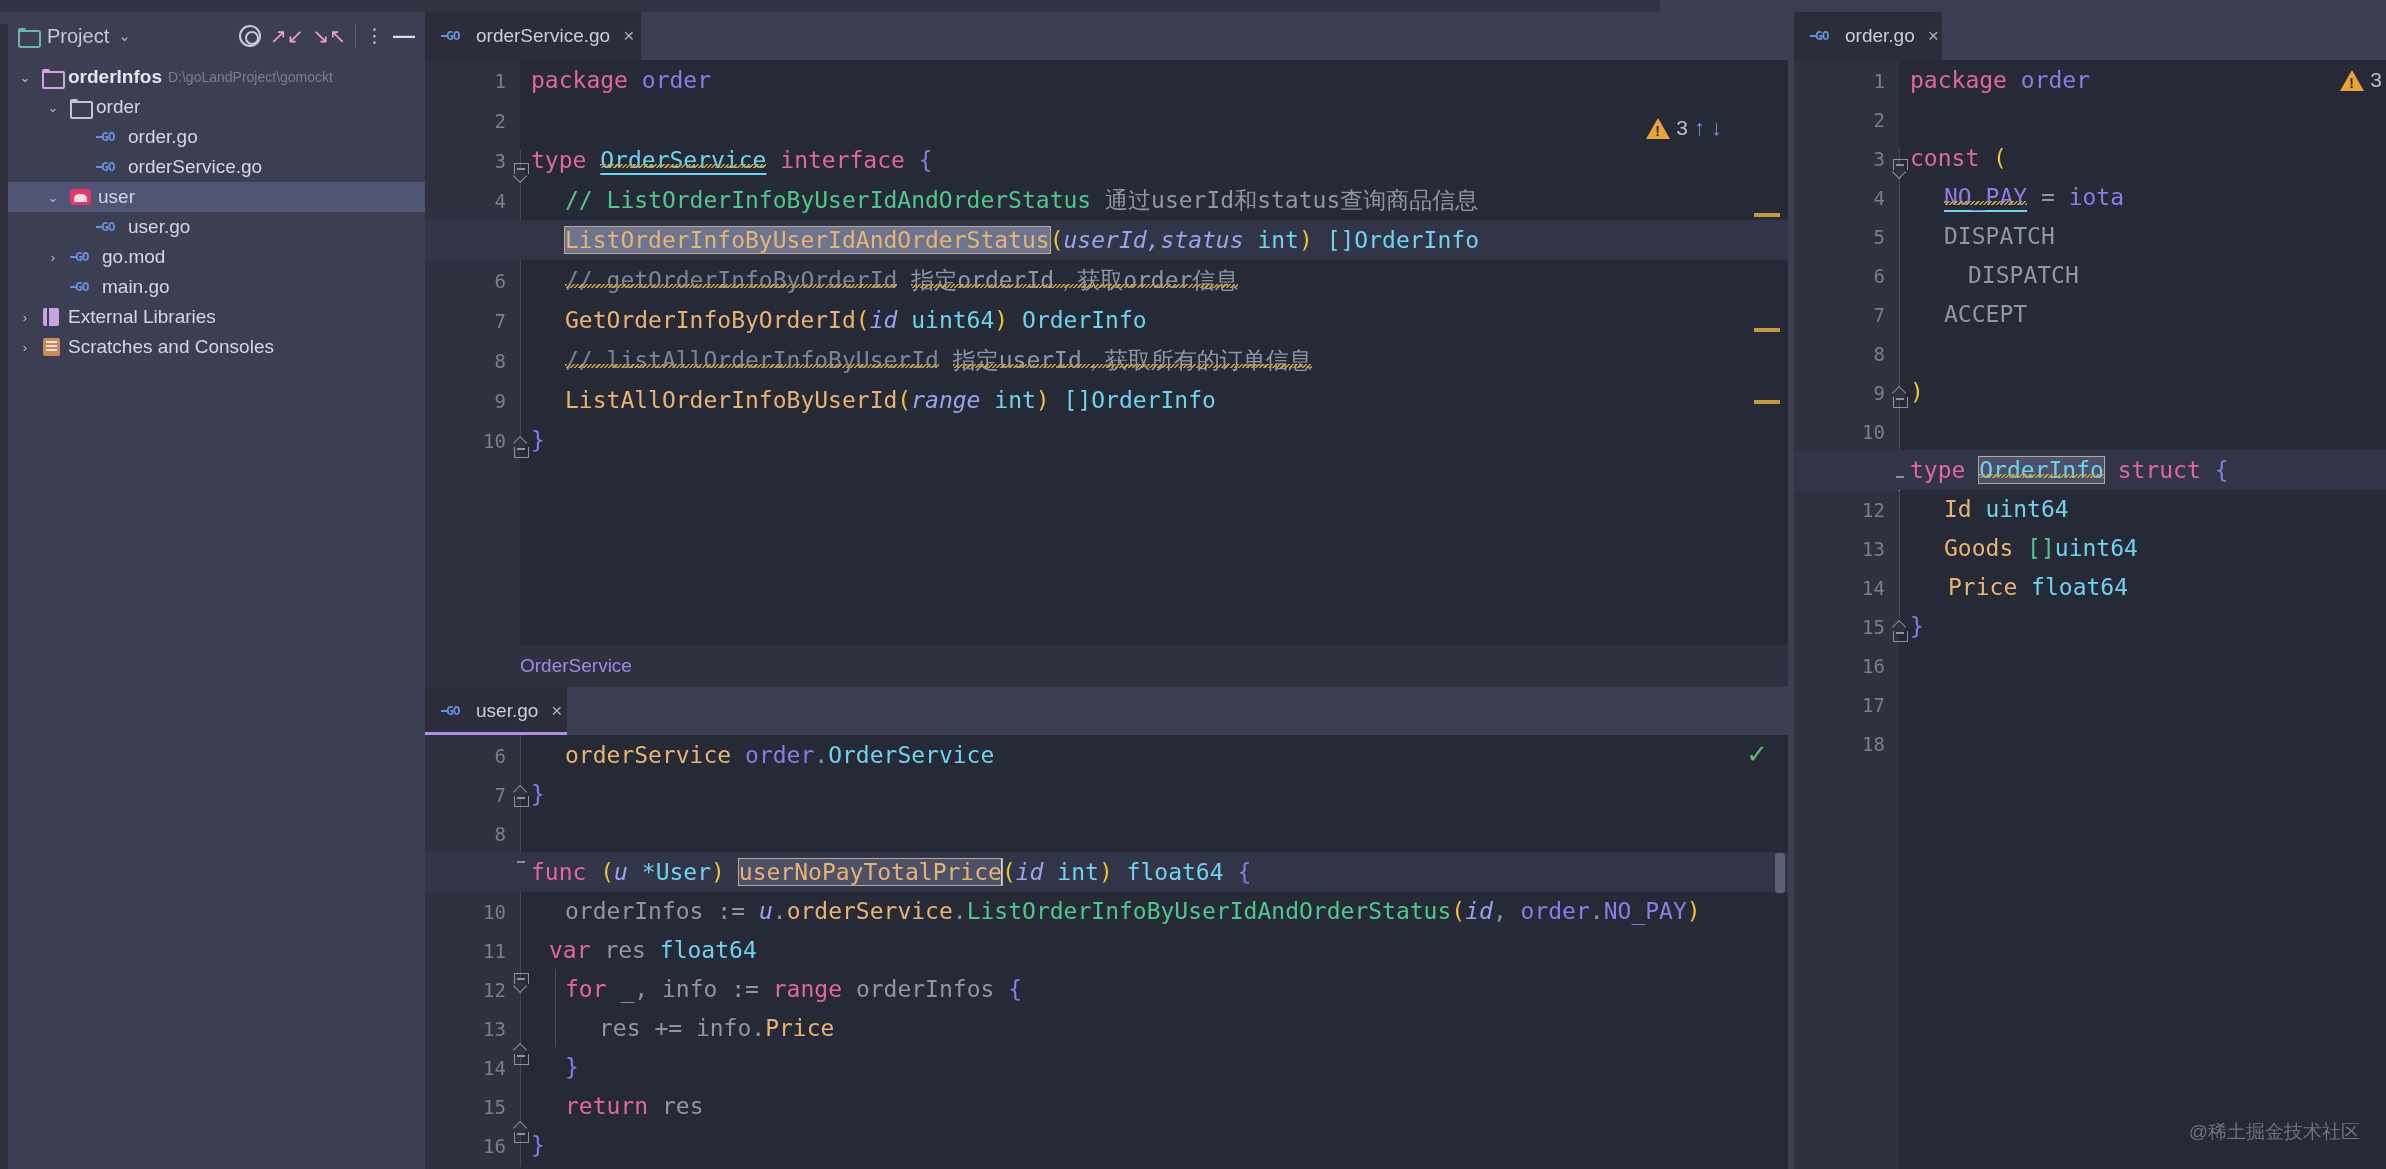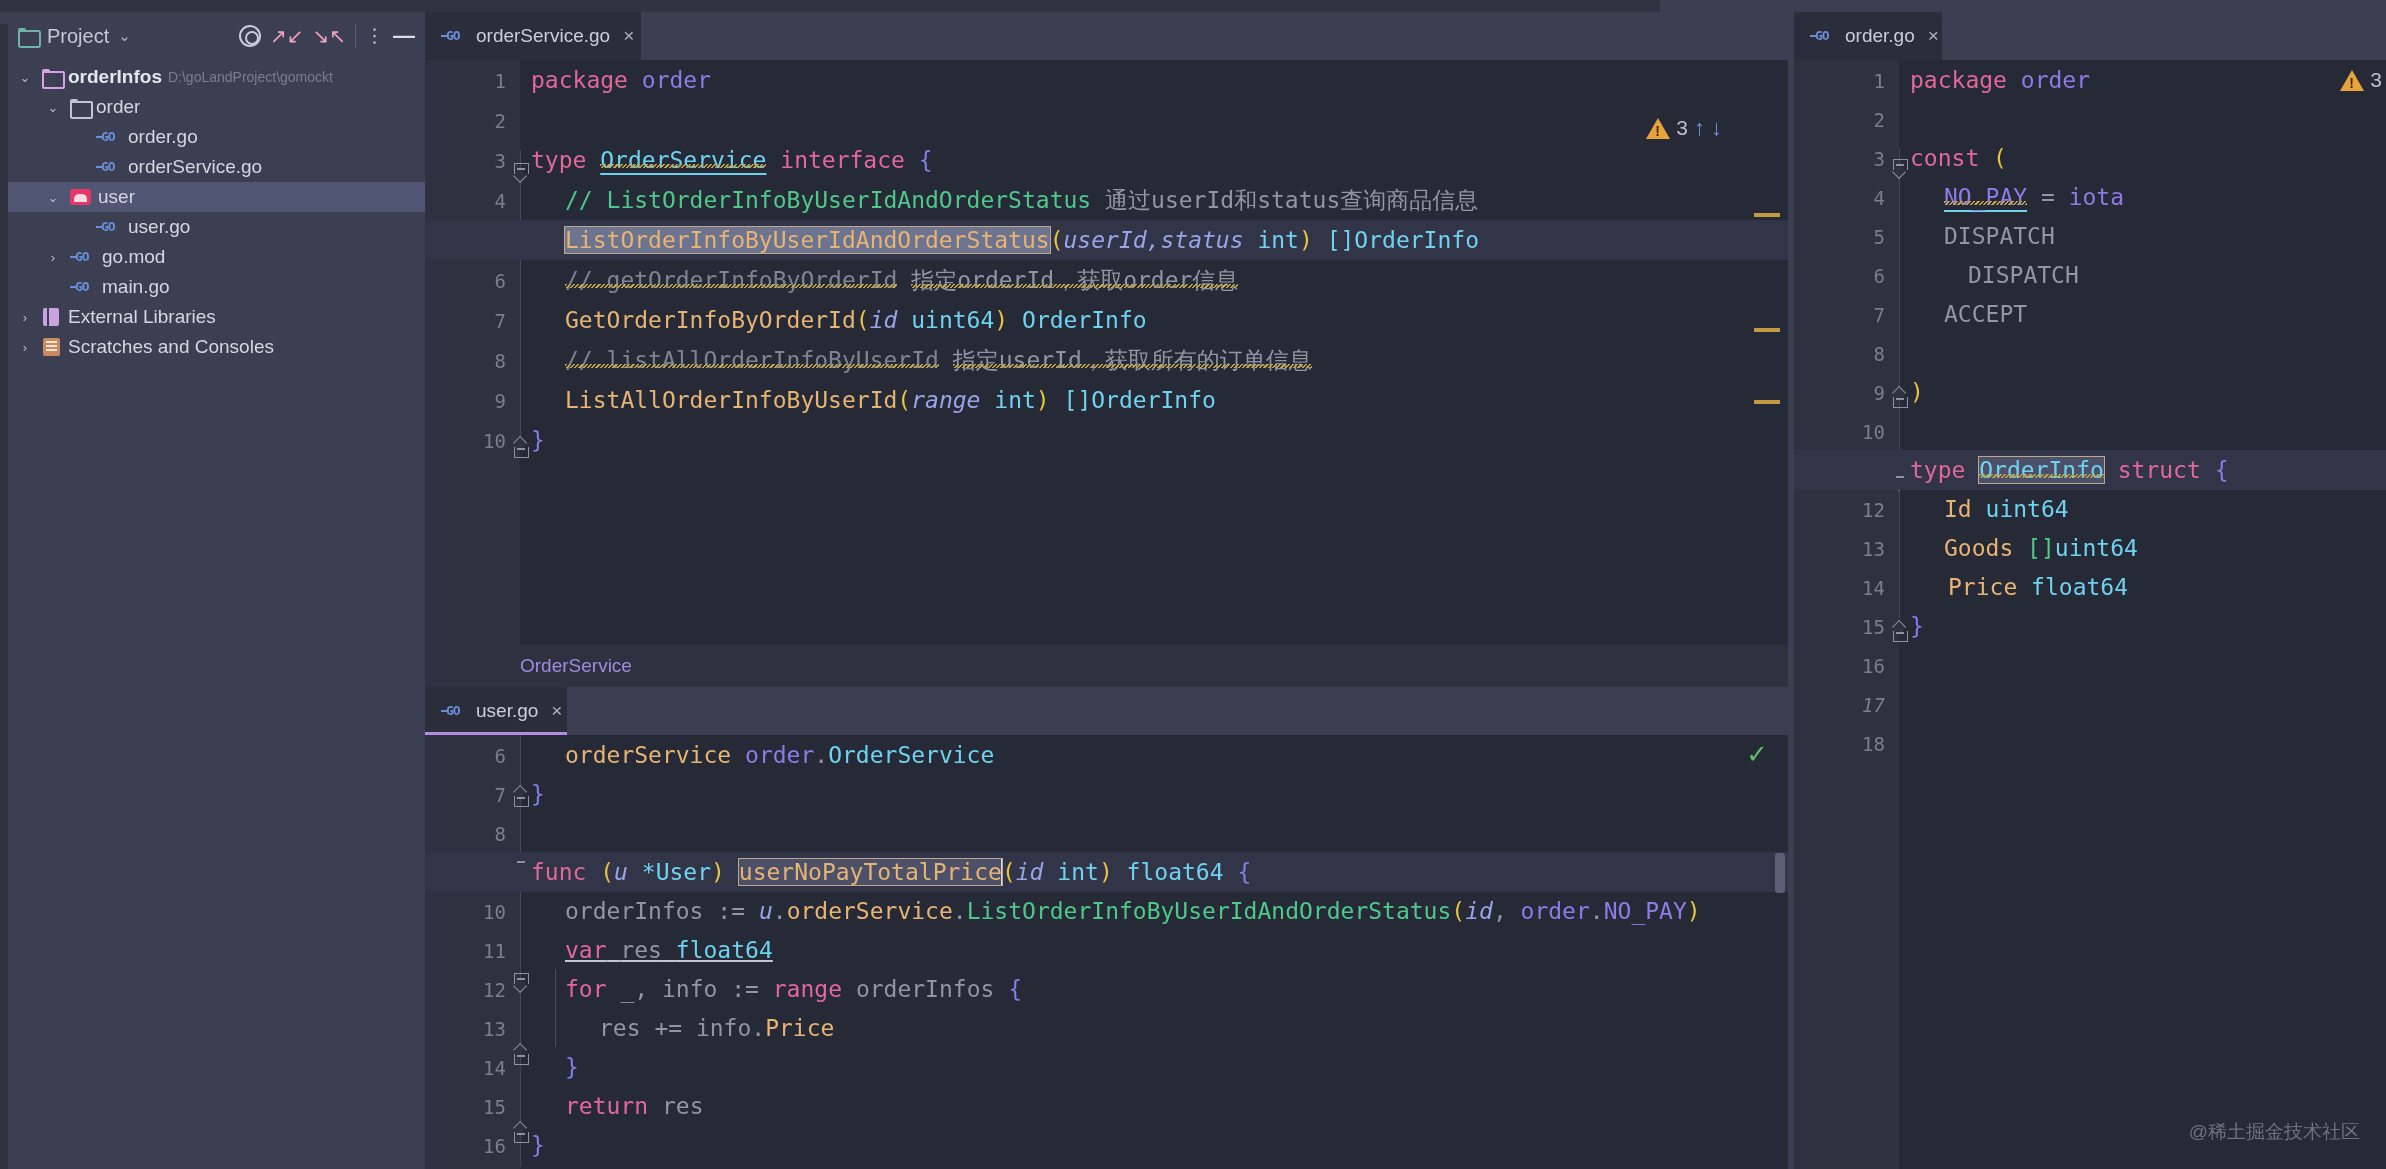--- a/index.html
+++ b/index.html
@@ -395,21 +395,21 @@
       <div class="cl" style="top:0px;left:44px;"><span class="fn">orderService</span> <span class="pkg">order</span><span class="gry">.</span><span class="typ">OrderService</span></div>
 
       <div class="cl" style="top:39px;left:10px;"><span class="br">}</span></div>
 
       <div class="cl" style="top:78px;left:10px;"></div>
 
       <div class="cl" style="top:117px;left:10px;"><span class="k">func</span> <span class="paren">(</span><span class="par">u</span> <span class="typ">*User</span><span class="paren">)</span> <span class="fn boxsym2">userNoPayTotalPrice</span><span class="caret"></span><span class="paren">(</span><span class="par">id</span> <span class="typ">int</span><span class="paren">)</span> <span class="typ">float64</span> <span class="br">{</span></div>
 
       <div class="cl" style="top:156px;left:44px;"><span class="gry">orderInfos</span> <span class="gry">:=</span> <span class="par">u</span><span class="gry">.</span><span class="fn">orderService</span><span class="gry">.</span><span class="grn">ListOrderInfoByUserIdAndOrderStatus</span><span class="paren">(</span><span class="par">id</span><span class="gry">, </span><span class="pkg">order</span><span class="gry">.</span><span class="pkg">NO_PAY</span><span class="paren">)</span></div>
 
-      <div class="cl" style="top:195px;left:44px;text-decoration:underline;"><span class="k">var</span> <span class="gry">res</span> <span class="typ">float64</span></div>
+      <div class="cl" style="top:195px;left:28px;"><span class="k">var</span> <span class="gry">res</span> <span class="typ">float64</span></div>
 
       <div class="cl" style="top:234px;left:44px;"><span class="k">for</span> <span class="gry">_, info</span> <span class="gry">:=</span> <span class="k">range</span> <span class="gry">orderInfos</span> <span class="br">{</span></div>
 
       <div class="cl" style="top:273px;left:78px;"><span class="gry">res += info.</span><span class="fn">Price</span></div>
 
       <div class="cl" style="top:312px;left:44px;"><span class="br">}</span></div>
 
       <div class="cl" style="top:351px;left:44px;"><span class="k">return</span> <span class="gry">res</span></div>
 
       <div class="cl" style="top:390px;left:10px;"><span class="br">}</span></div>
@@ -444,21 +444,21 @@
       <div class="num" style="top:244px;">7</div>
       <div class="num" style="top:283px;">8</div>
       <div class="num" style="top:322px;">9</div>
       <div class="num" style="top:361px;">10</div>
       <div class="num cur" style="top:400px;">11</div>
       <div class="num" style="top:439px;">12</div>
       <div class="num" style="top:478px;">13</div>
       <div class="num" style="top:517px;">14</div>
       <div class="num" style="top:556px;">15</div>
       <div class="num" style="top:595px;">16</div>
-      <div class="num" style="top:634px;font-style:italic;">17</div>
+      <div class="num" style="top:634px;">17</div>
       <div class="num" style="top:673px;">18</div>
     </div>
     <div class="foldbar" style="left:105px;top:88px;height:470px;"></div>
     <div class="fold" style="left:99px;top:99px;">
         <i></i>
       </div>
     <div class="fold up" style="left:99px;top:333px;">
         <i></i>
       </div>
     <div class="fold" style="left:99px;top:411px;">

